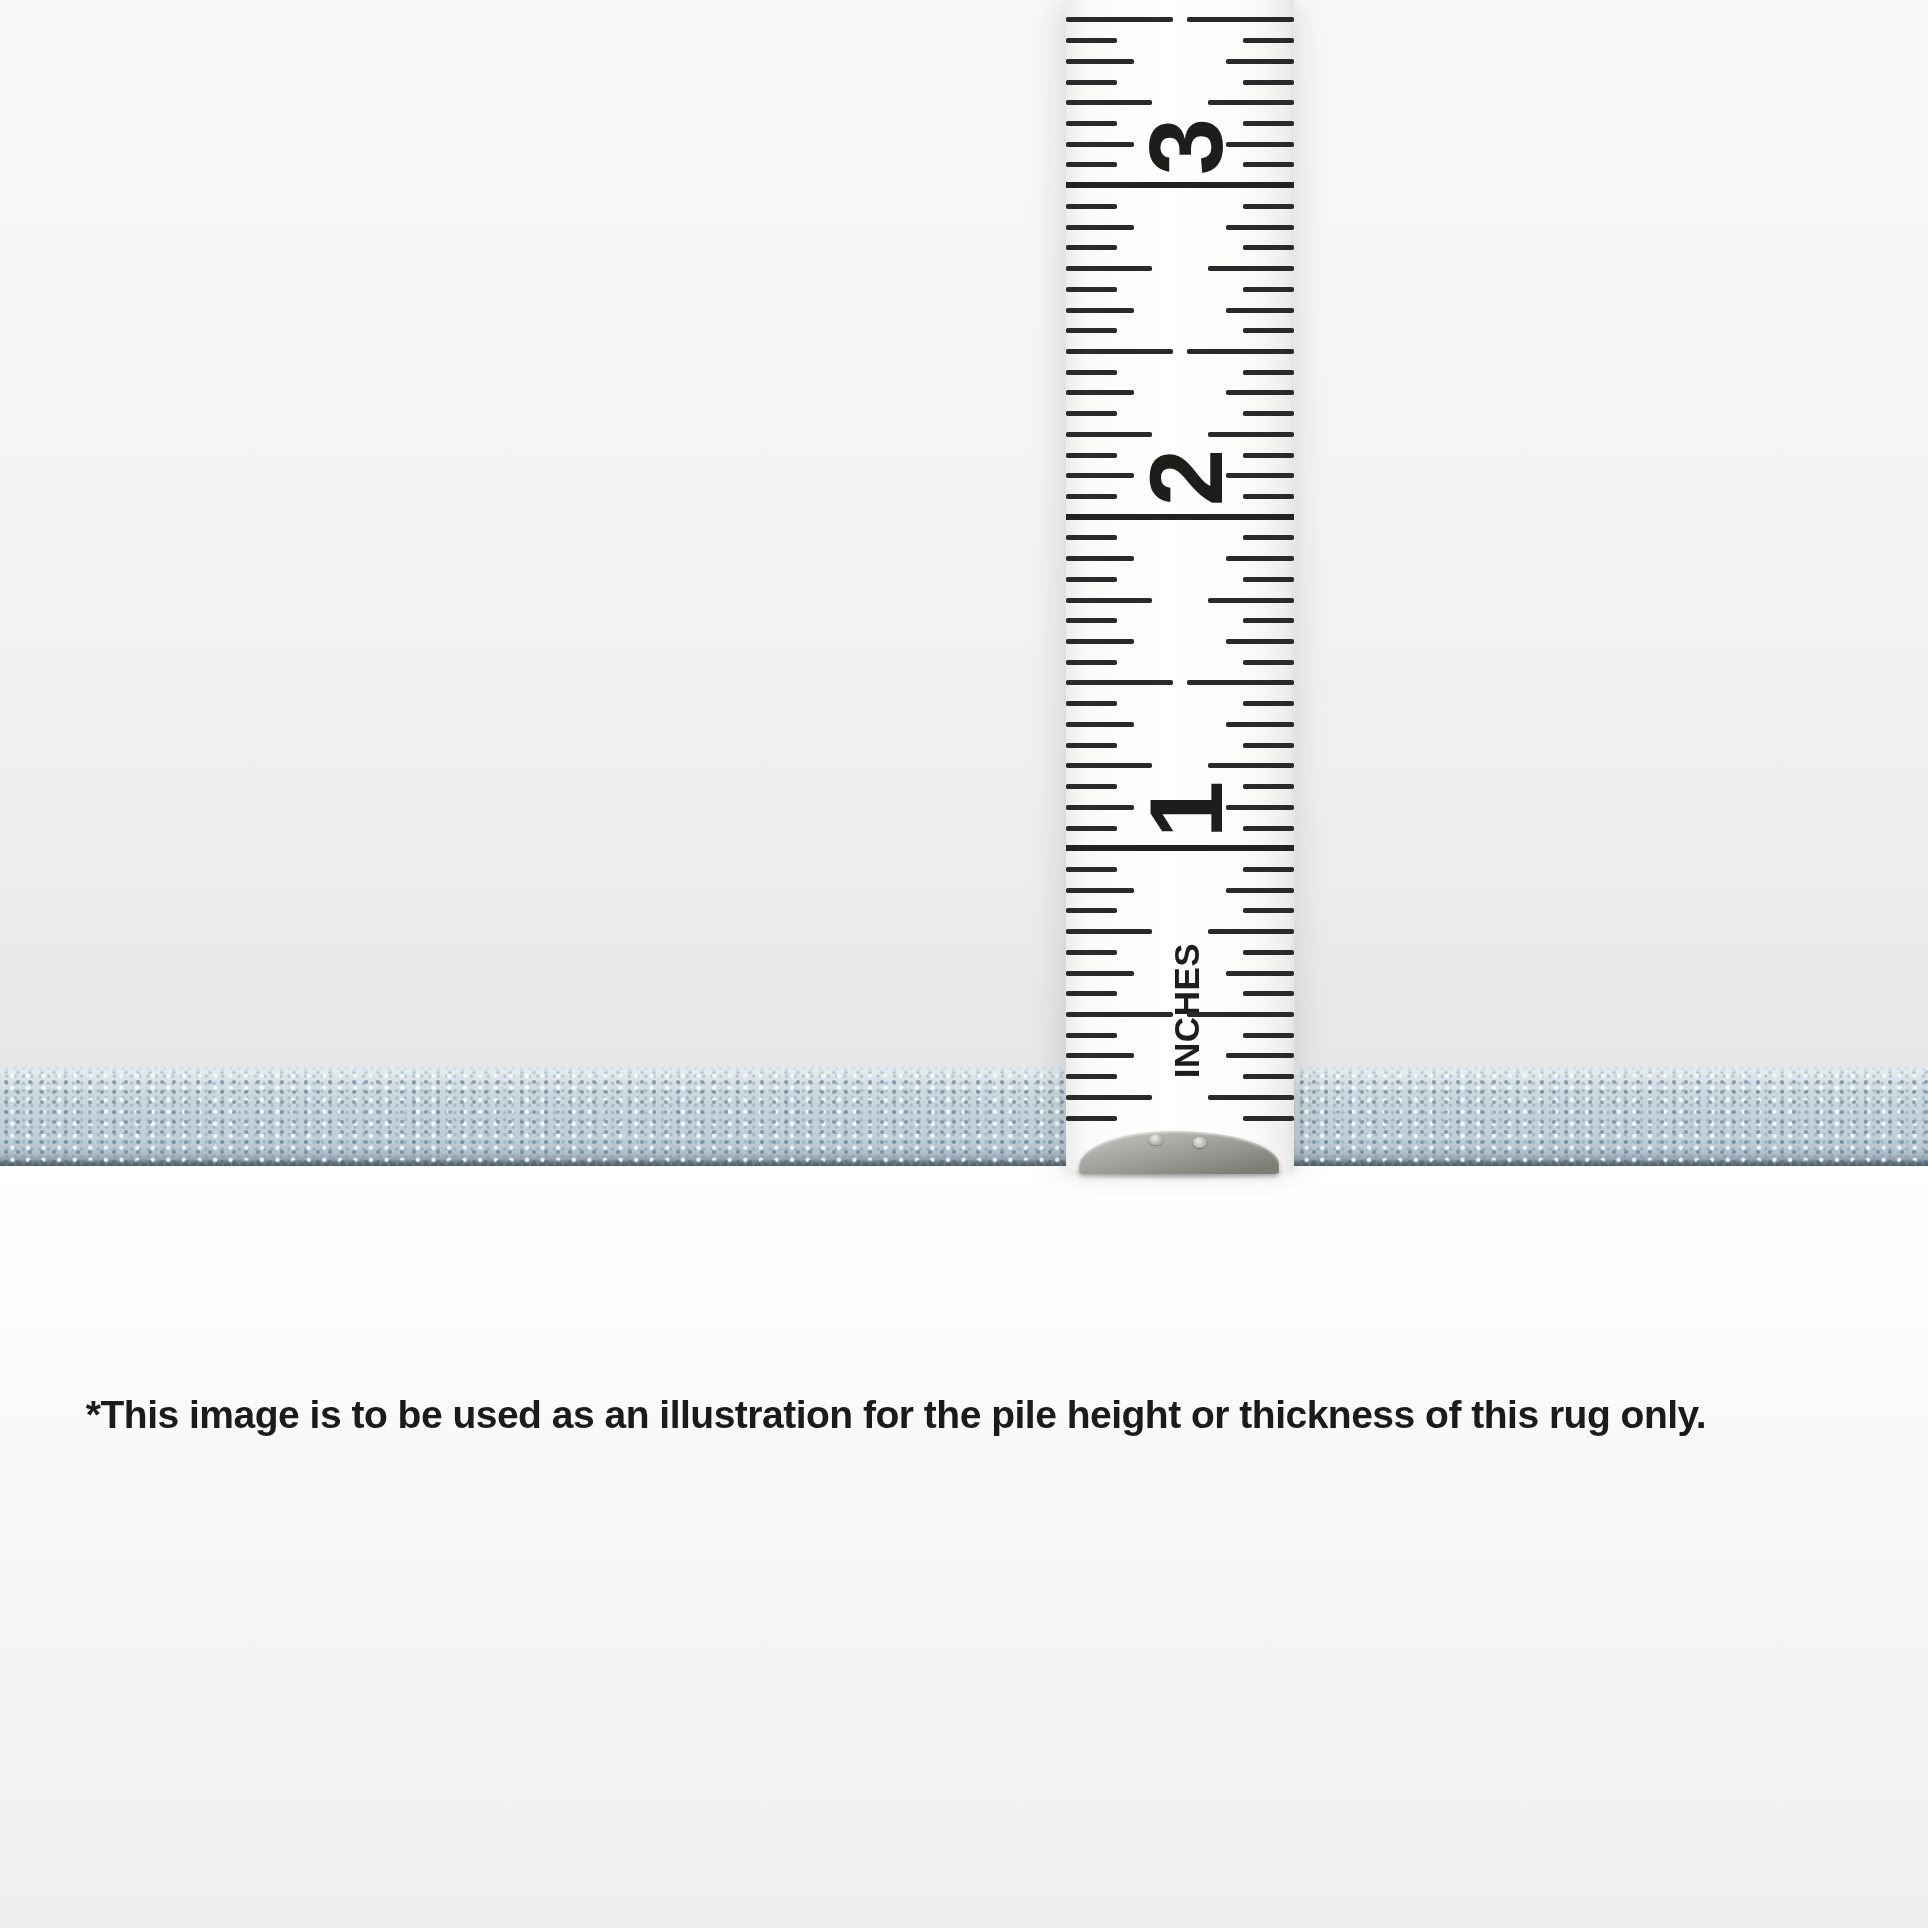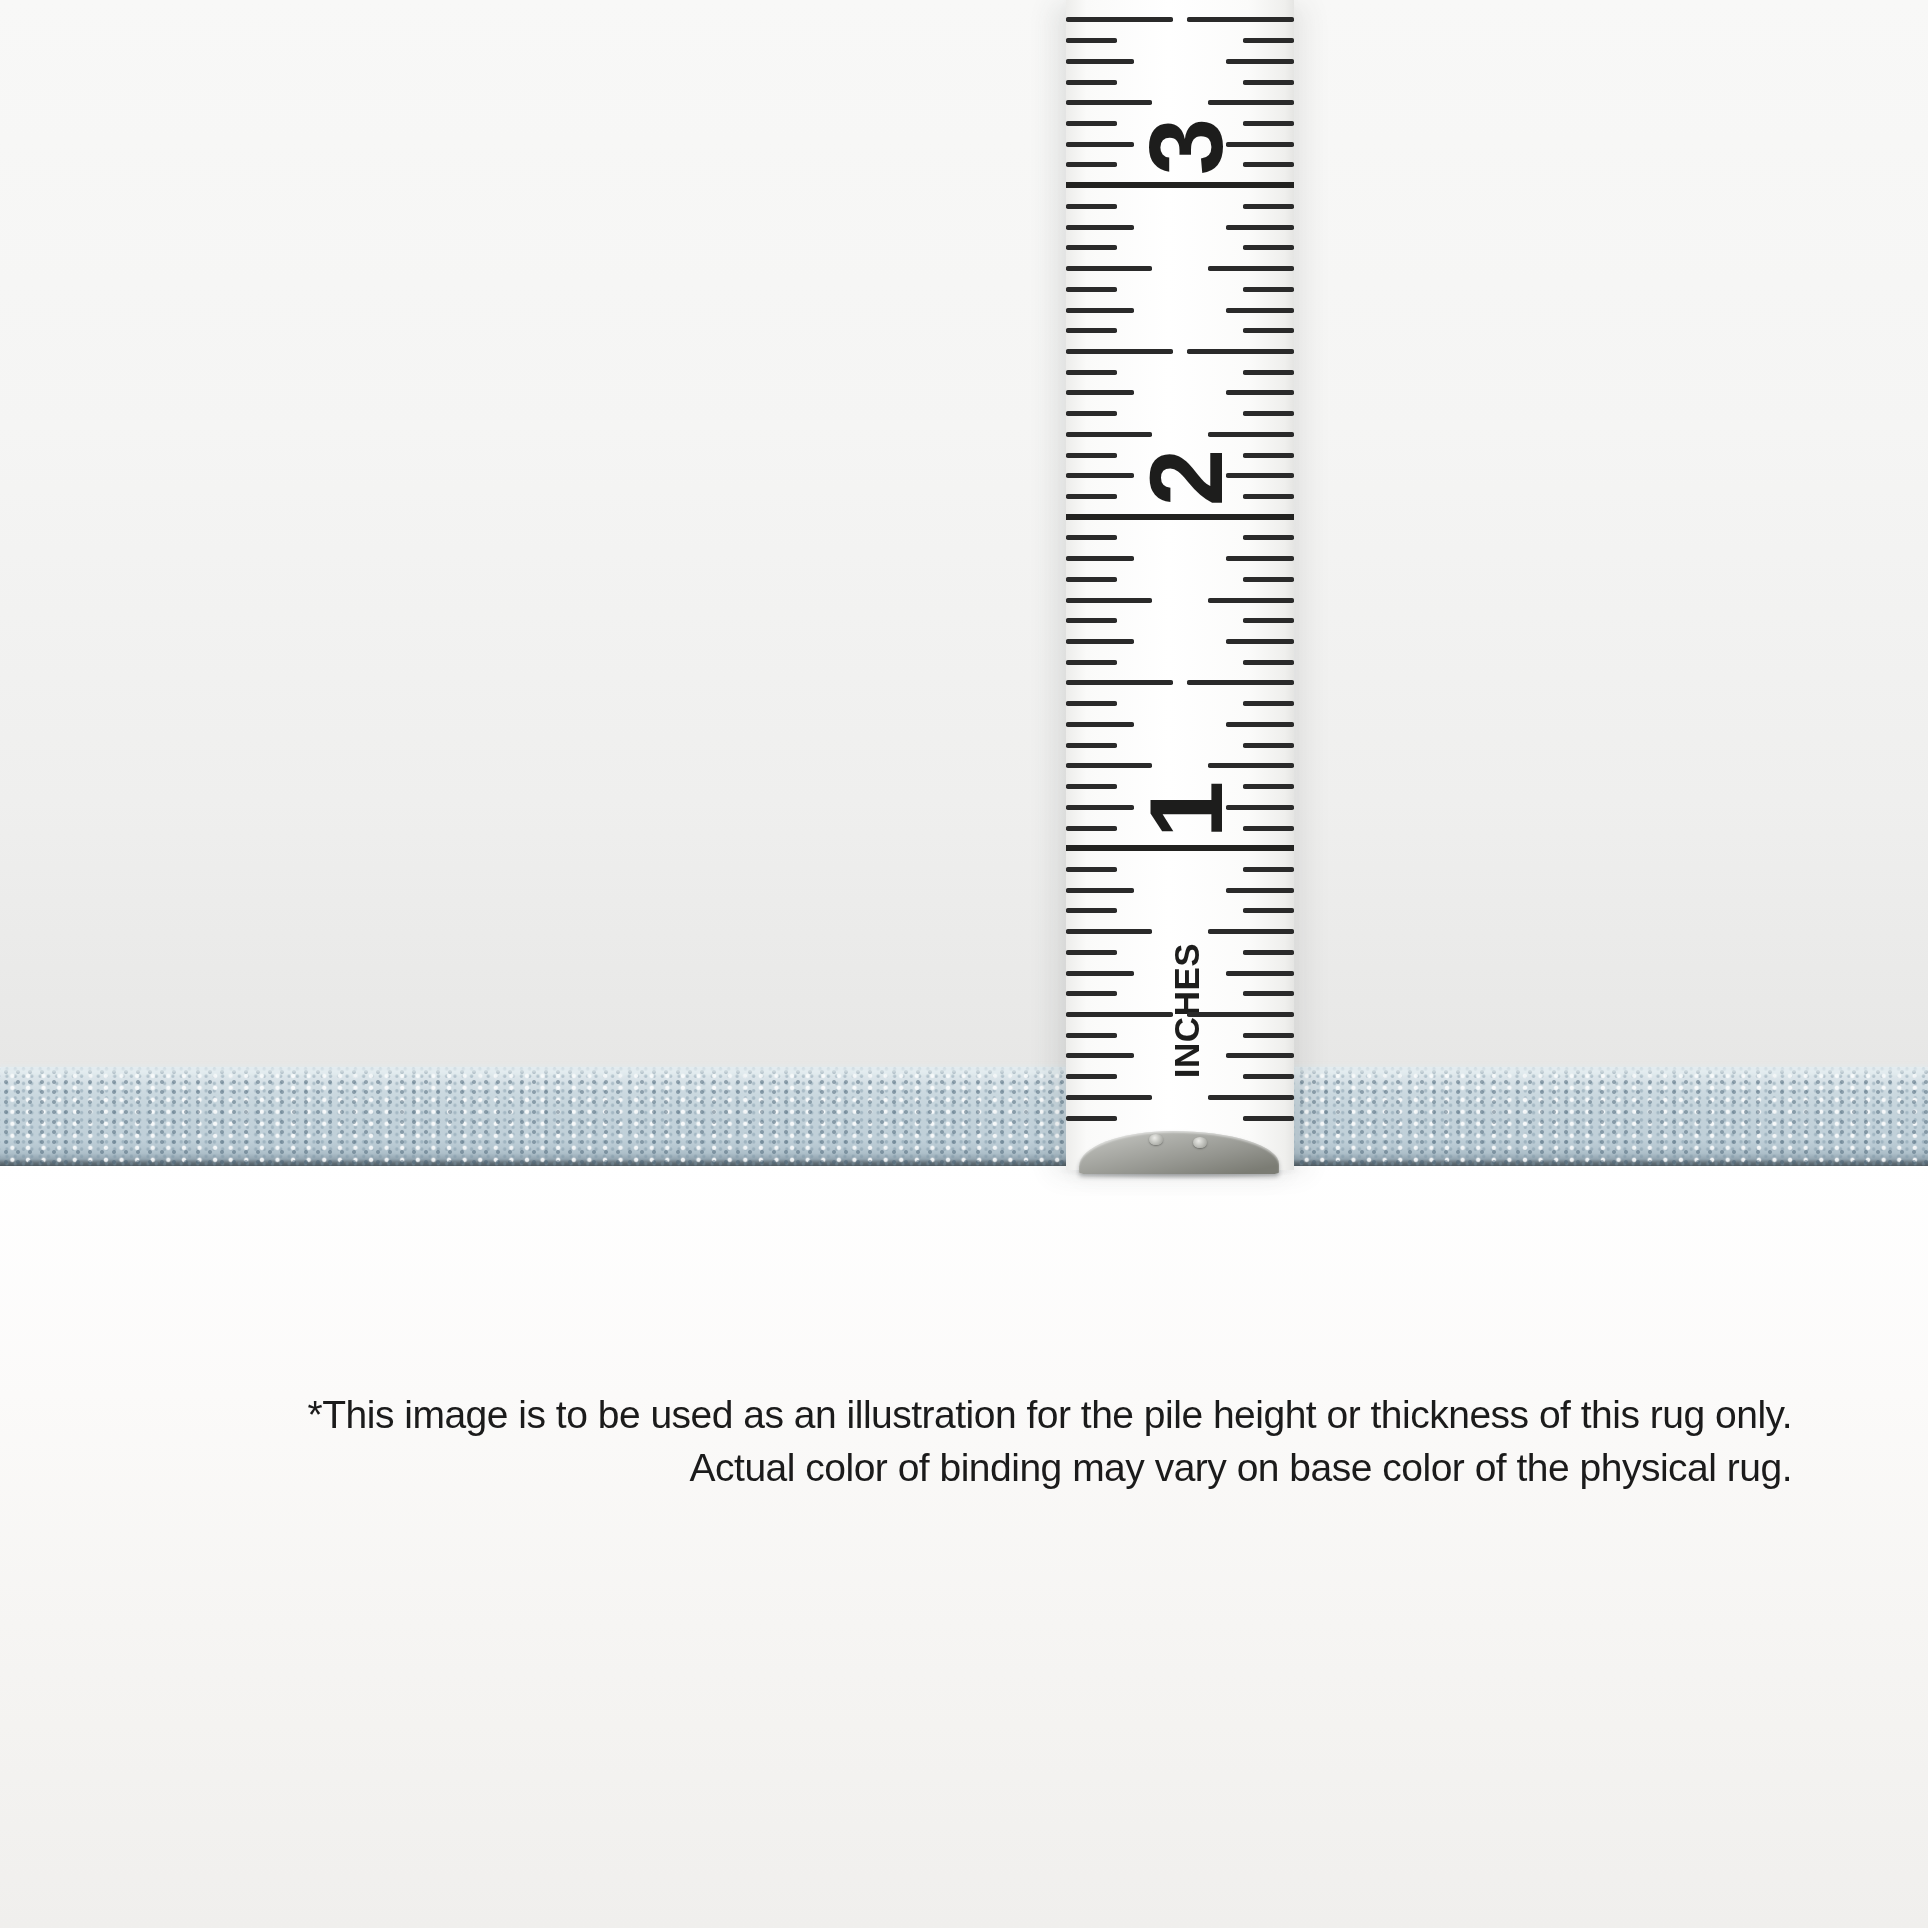--- a/index.html
+++ b/index.html
@@ -76,22 +76,22 @@
   }
   .rivet.r1{left:70px;top:3.7px;}
   .rivet.r2{left:114px;top:6.4px;}
   .tip-shadow{
     position:absolute;left:1056px;top:1163px;width:248px;height:16.5px;
     background:radial-gradient(ellipse at center,rgba(40,45,50,0.20) 0%,rgba(40,45,50,0.0) 70%);
   }
   
   .caption{
     position:absolute;left:0;top:1388px;width:1792px;
-    text-align:right;color:#1b1b1b;
-    font-size:39px;line-height:53px;letter-spacing:-0.5px;
+    text-align:center;color:#1b1b1b;
+    font-size:39px;line-height:53px;letter-spacing:-0.5px;font-weight:bold;
   }
 </style>
 </head>
 <body>
 
 <div id="stage">
 
   <div class="wall"></div>
 
   <div class="rug">
@@ -222,17 +222,16 @@
       <div class="tick left" style="top: 1074px; width: 51px;"></div>
       <div class="tick right" style="top: 1074px; width: 51px;"></div>
       <div class="tick left" style="top: 1095px; width: 86px;"></div>
       <div class="tick right" style="top: 1095px; width: 86px;"></div>
       <div class="tick left" style="top: 1116px; width: 51px;"></div>
       <div class="tick right" style="top: 1116px; width: 51px;"></div>
     </div>
 
   <div class="caption">
     <div>*This image is to be used as an illustration for the pile height or thickness of this rug only.</div>
-    <div>Actual color of binding may vary on base color of the physical rug.</div>
   </div>
 
 </div>
 
 
 </body></html>

